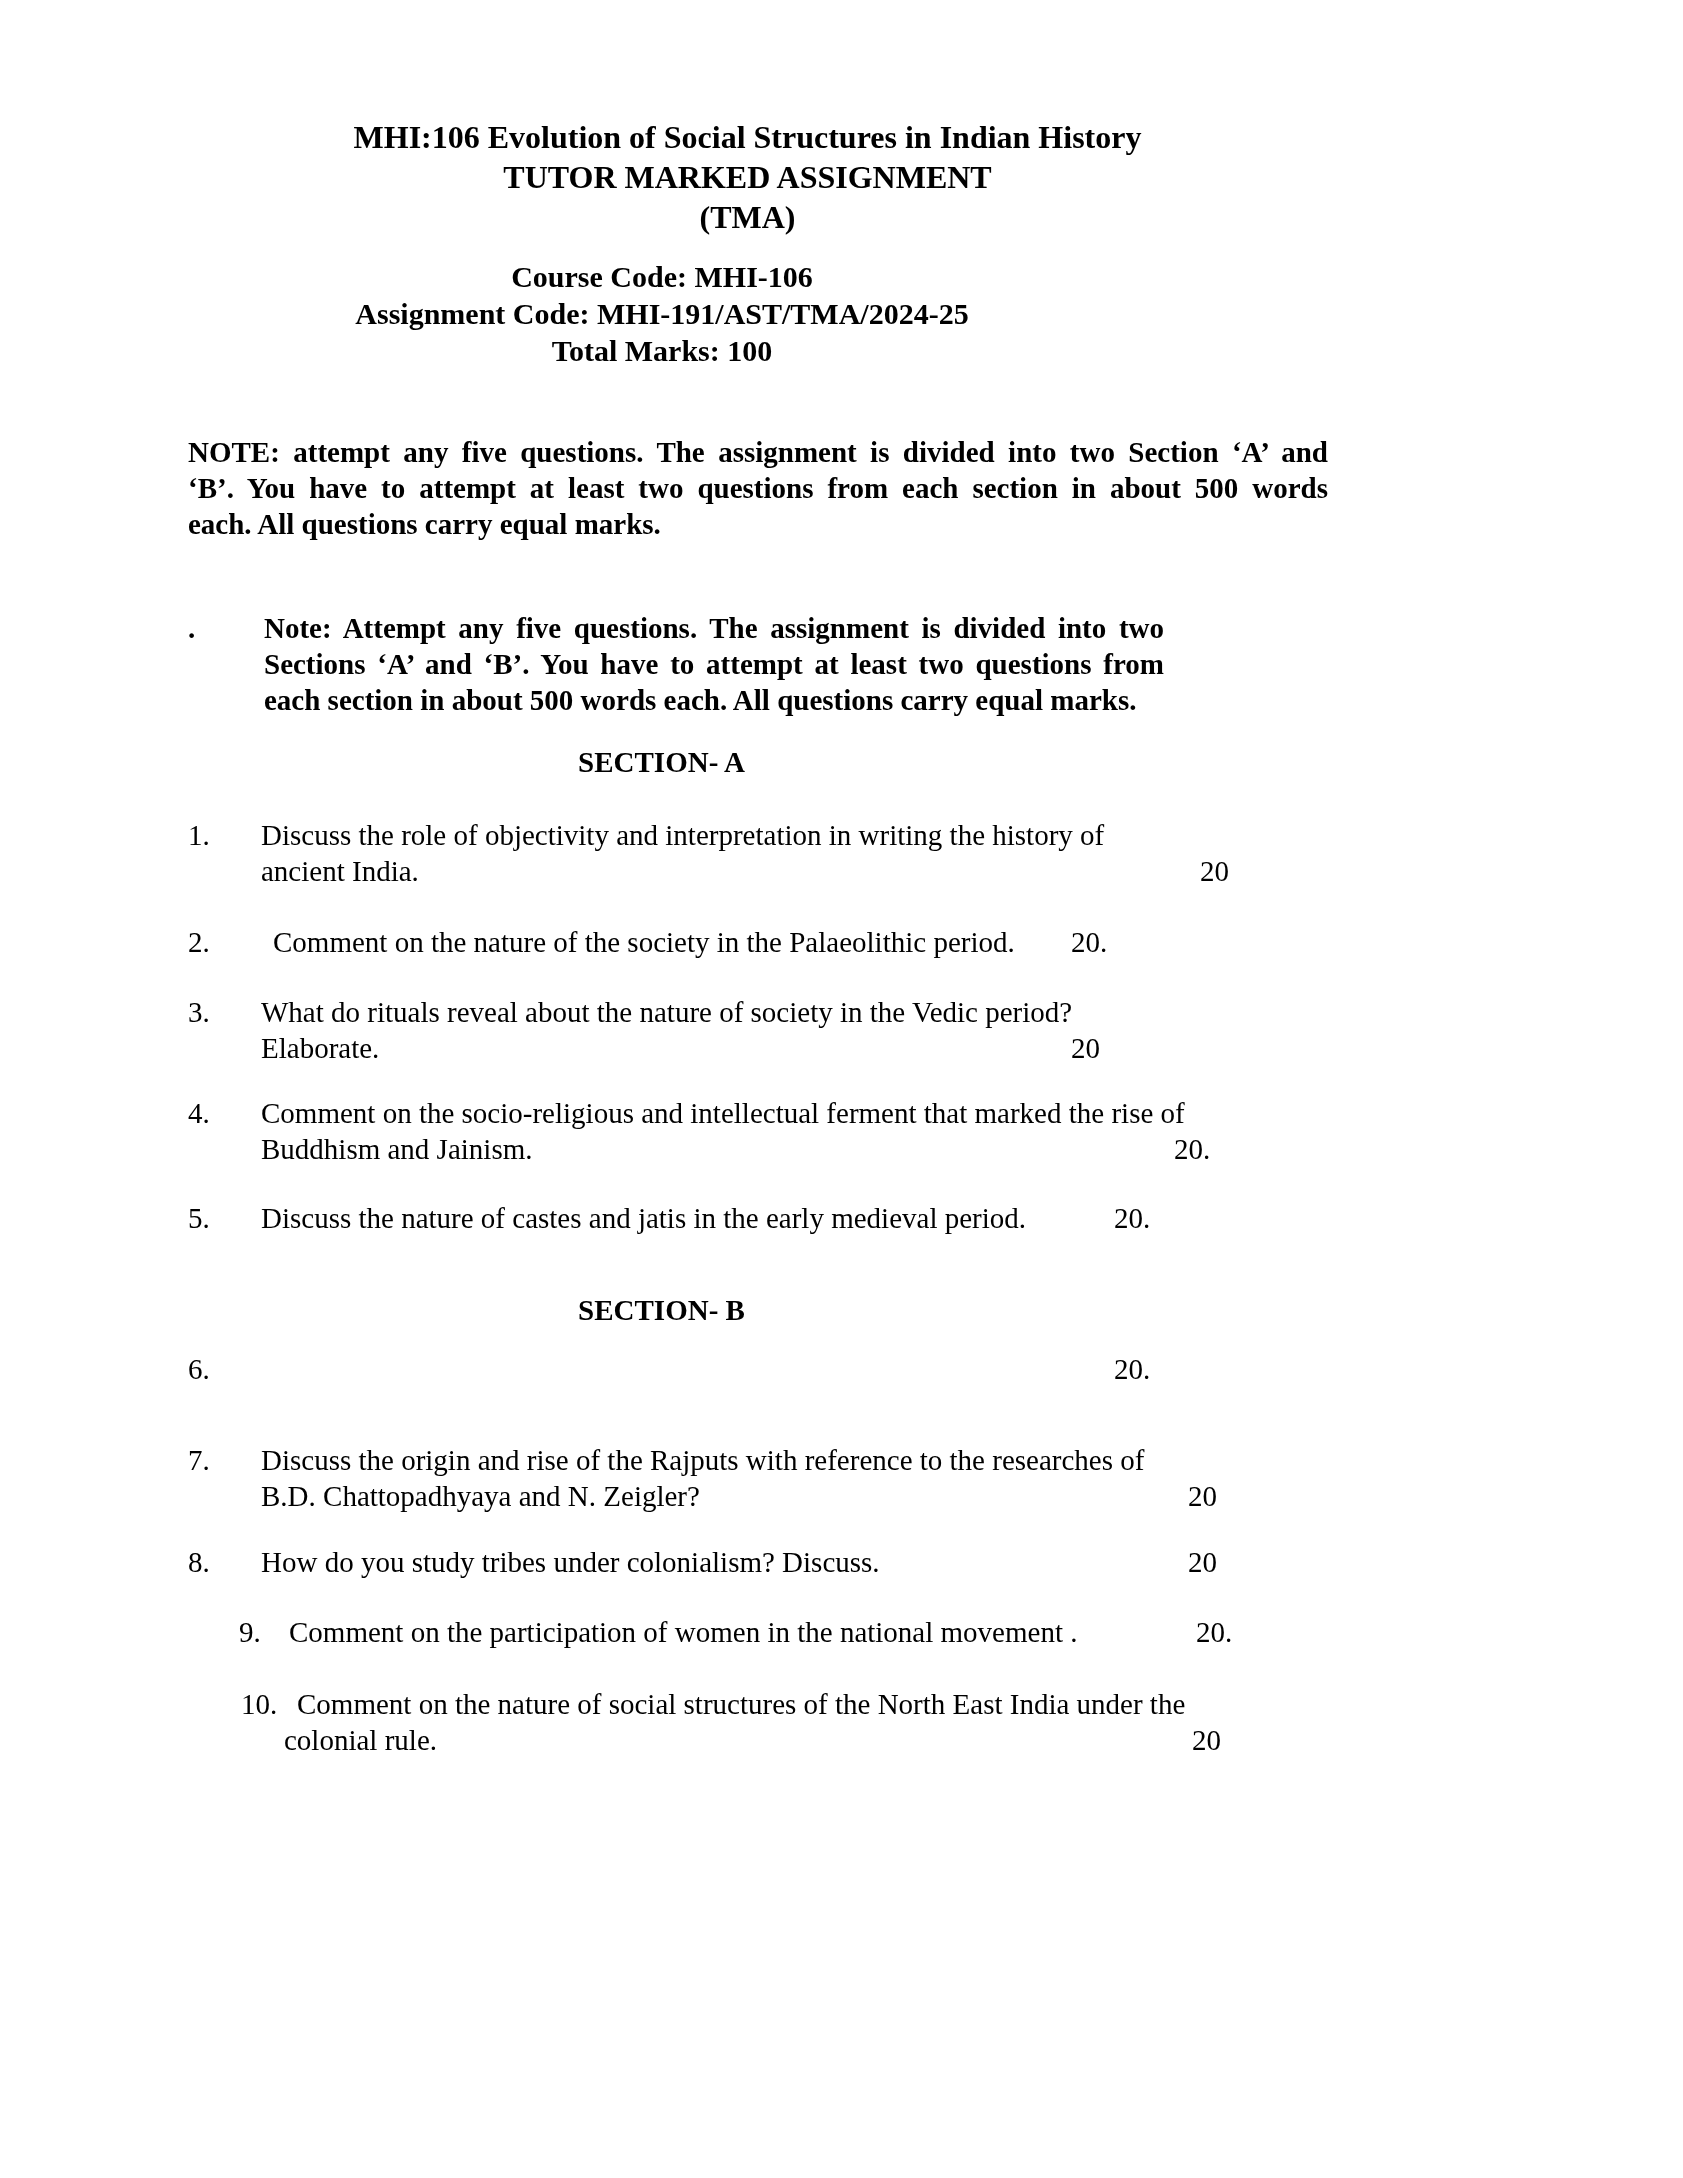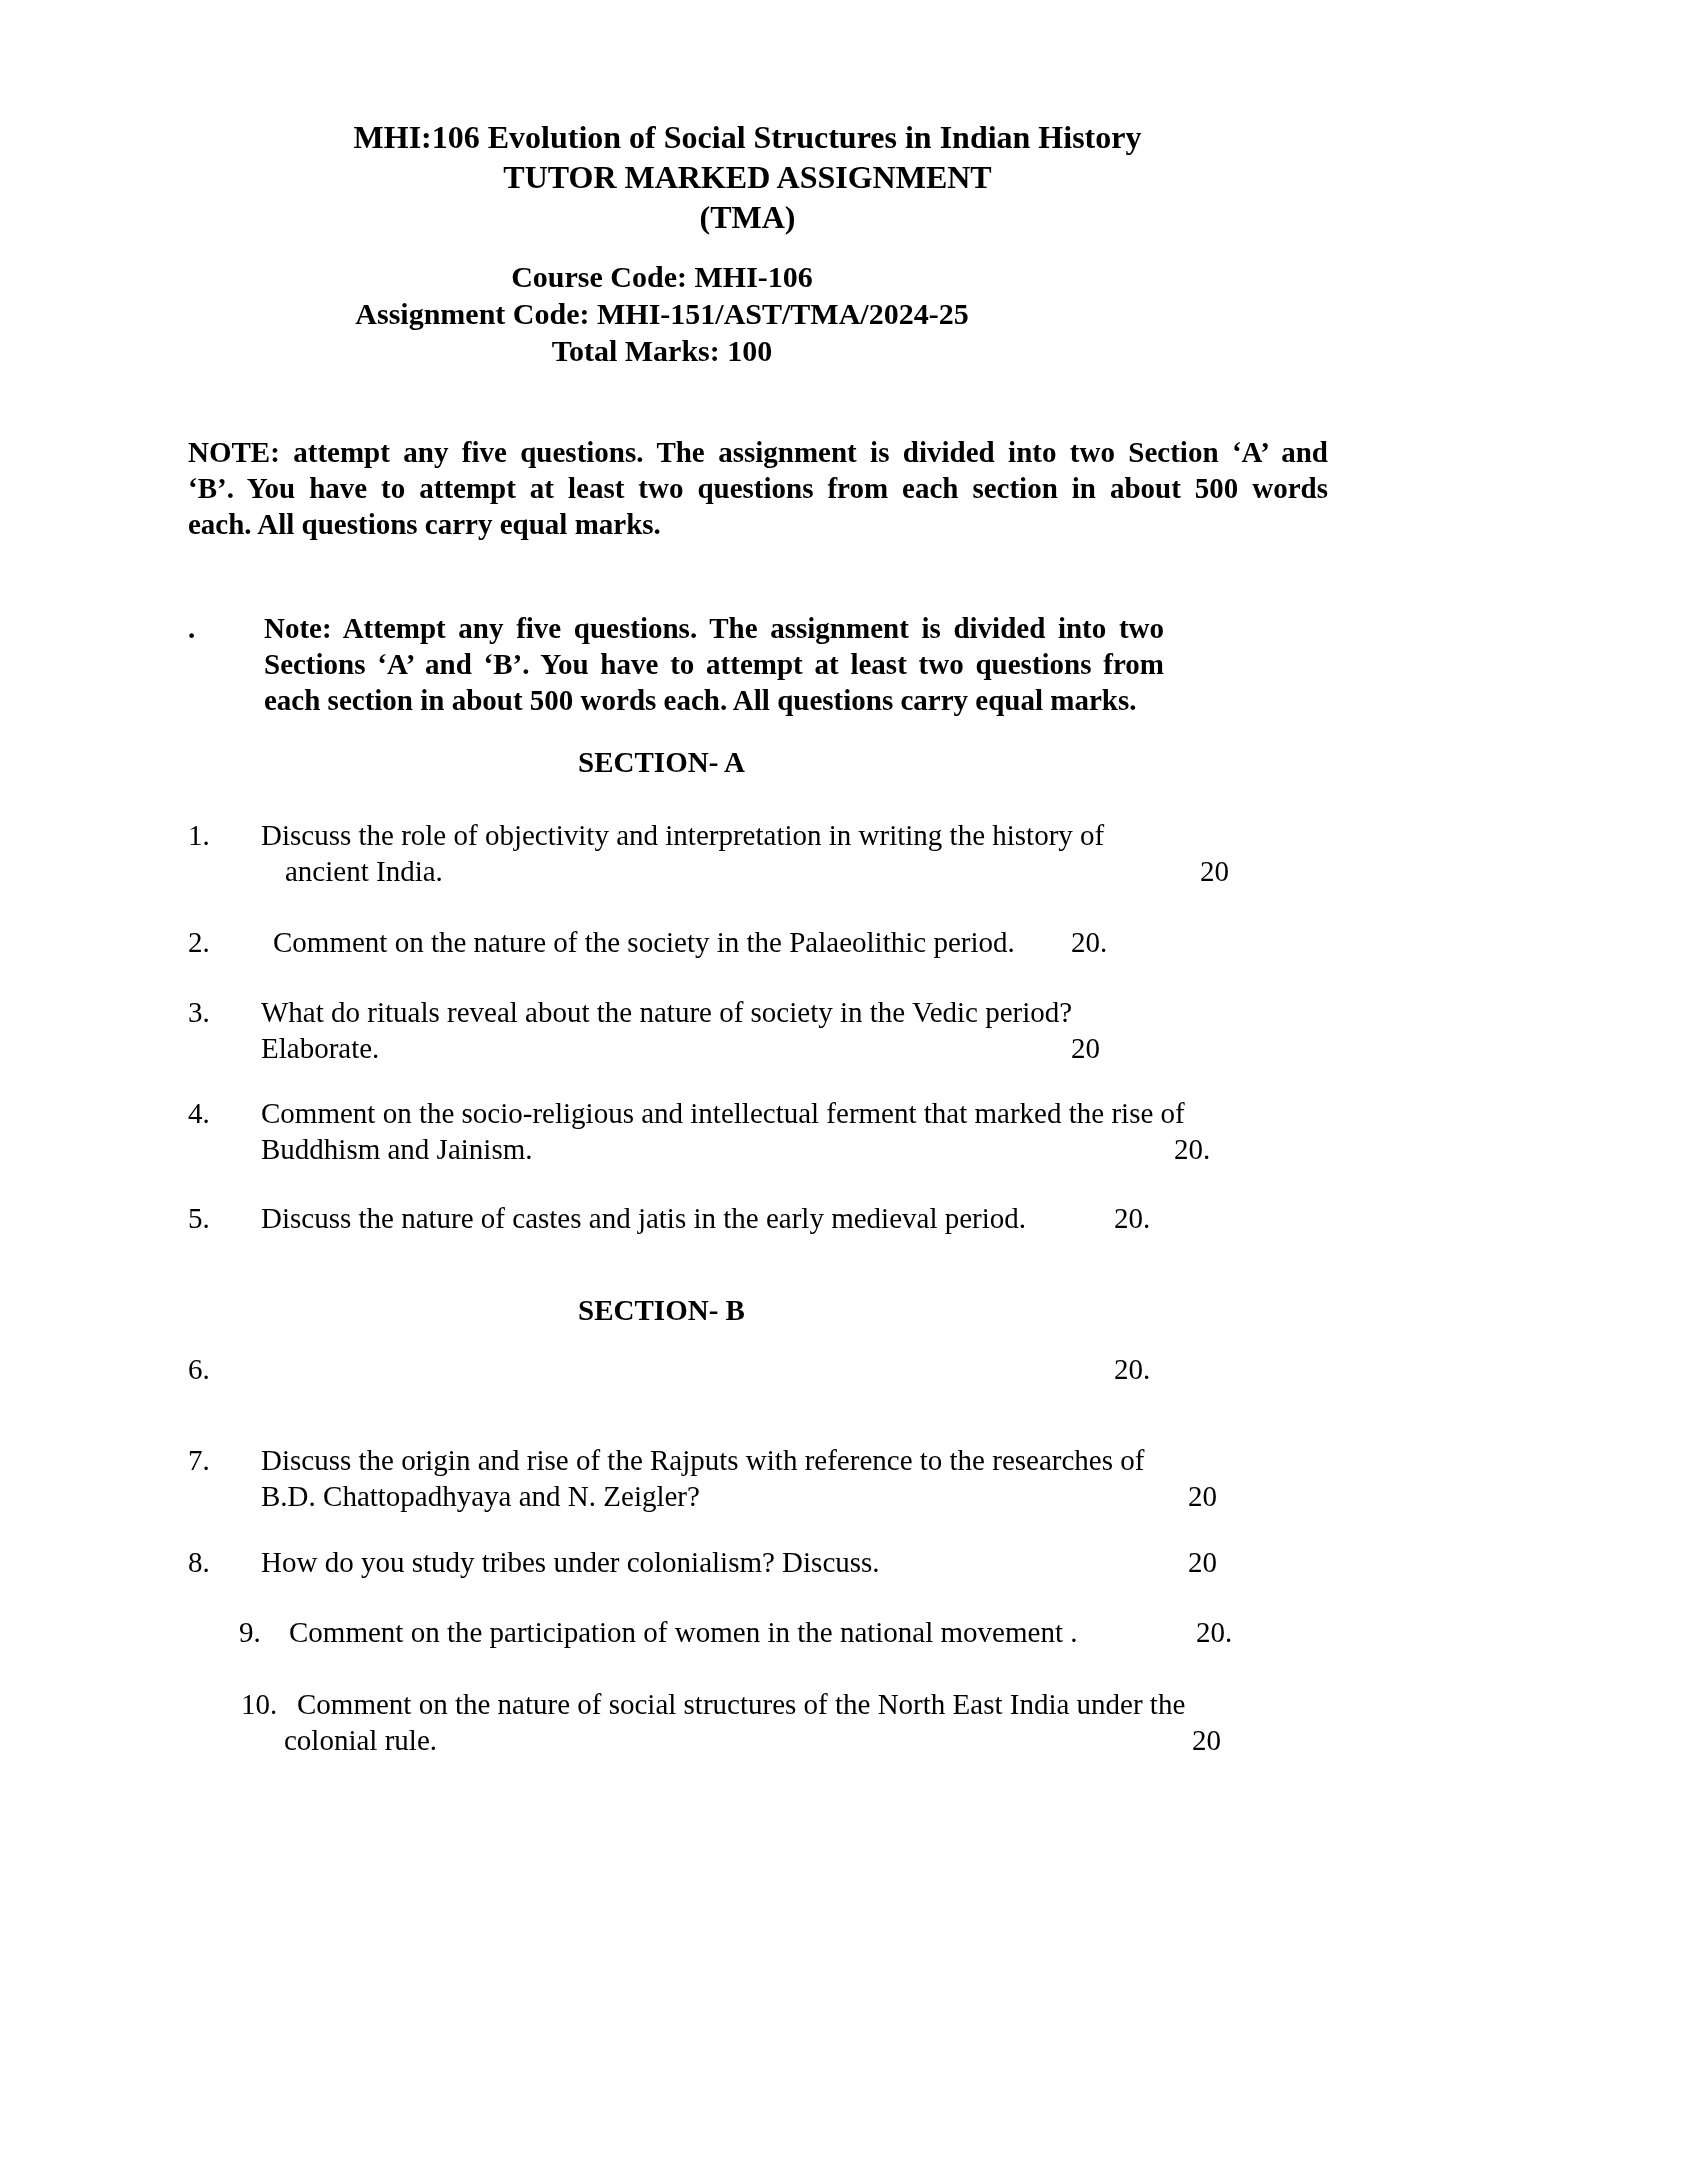--- a/index.html
+++ b/index.html
@@ -30,21 +30,21 @@
 <div class="page">
 
   <div class="abs title-block">
     <div>MHI:106 Evolution of Social Structures in Indian History</div>
     <div>TUTOR MARKED ASSIGNMENT</div>
     <div>(TMA)</div>
   </div>
 
   <div class="abs codes-block">
     <div>Course Code: MHI-106</div>
-    <div>Assignment Code: MHI-151/AST/TMA/2024-25</div>
+    <div>Assignment Code: MHI-191/AST/TMA/2024-25</div>
     <div>Total Marks: 100</div>
   </div>
 
   <div class="abs note1-block">
     <div class="jline">NOTE: attempt any five questions.  The assignment is divided into two Section ‘A’ and</div>
     <div class="jline">‘B’.  You have to attempt at least two questions from each section in about 500 words</div>
     <div>each.  All questions carry equal marks.</div>
   </div>
 
   <div class="abs note2-bullet">.</div>
@@ -53,21 +53,21 @@
     <div class="jline">Note: Attempt any five questions.  The assignment is divided into two</div>
     <div class="jline">Sections ‘A’ and ‘B’. You have to attempt at least two questions from</div>
     <div style="white-space:pre;">each section in about 500 words each. All questions carry equal marks.</div>
   </div>
 
   <div class="abs section-head" style="top:744px;">SECTION- A</div>
 
   <div class="abs q" style="top:817px;">
     <span style="left:188px;top:0;">1.</span>
     <div style="left:261px;top:0;">Discuss the role of objectivity and interpretation in writing the history of</div>
-    <div style="left:261px;top:36px;margin-left:24px;">ancient India.</div>
+    <div style="left:261px;top:36px;">ancient India.</div>
     <span style="left:1200px;top:36px;">20</span>
   </div>
 
   <div class="abs q" style="top:924px;">
     <span style="left:188px;top:0;">2.</span>
     <div style="left:261px;top:0;margin-left:12px;">Comment on the nature of the society in the Palaeolithic period.</div>
     <span style="left:1071px;top:0;">20.</span>
     <span style="left:1487px;top:0;">20</span>
   </div>
 

